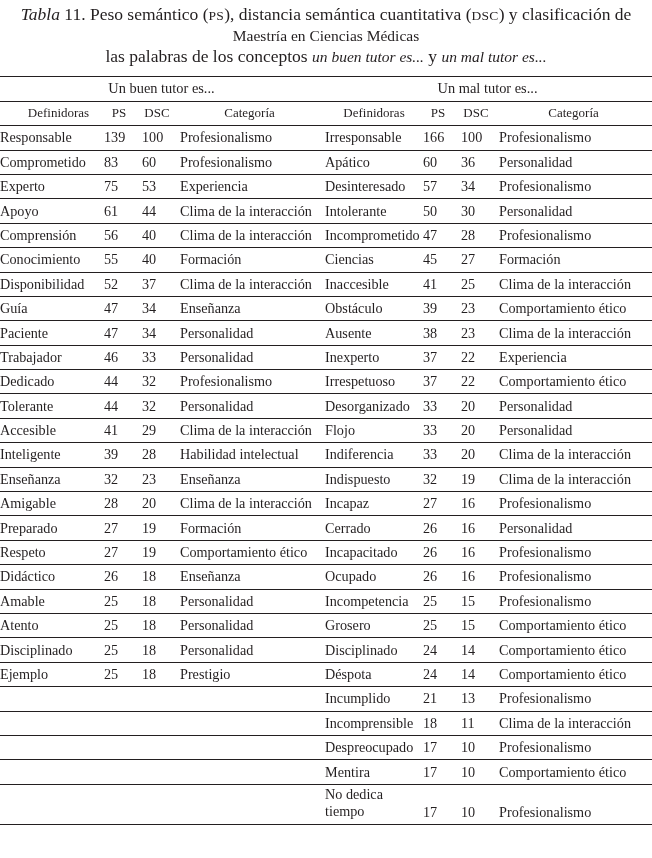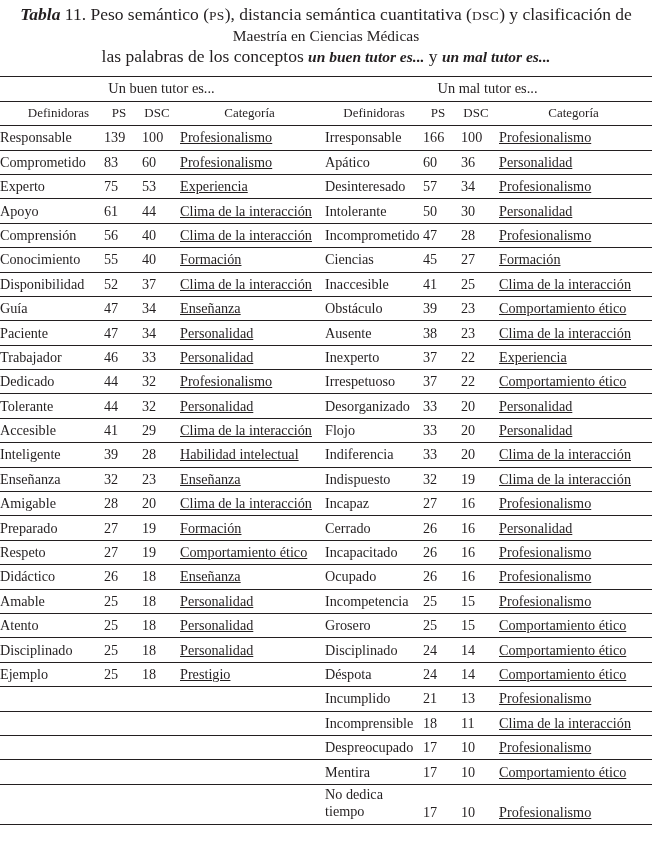--- a/index.html
+++ b/index.html
@@ -9,21 +9,21 @@
     color: #231f20;
   }
   .caption {
     text-align: center;
     font-size: 17.5px;
     line-height: 20px;
     padding-top: 4px;
   }
   .caption .line { display: block; white-space: nowrap; }
   .caption .sub { font-size: 15.5px; line-height: 20px; }
-  .caption i { font-style: italic; font-weight: bold; }
+  .caption i { font-style: italic; }
   .caption .small-caps { font-size: 13.5px; letter-spacing: 0.3px; }
   .caption .it-small { font-size: 15.5px; }
 
   table {
     position: absolute;
     left: 0; top: 76px;
     width: 652px;
     border-collapse: collapse;
     font-size: 14.2px;
     table-layout: fixed;
@@ -47,21 +47,21 @@
   col.c-dsc-l { width: 38px; }
   col.c-cat-l { width: 147px; }
   col.c-def-r { width: 96px; }
   col.c-ps-r  { width: 38px; }
   col.c-dsc-r { width: 38px; }
   col.c-cat-r { width: 157px; }
 
   .def-l { padding-left: 0; }
   .def-r { padding-left: 2px; margin-top: 14px; }
   .num { padding-left: 4px; }
-  .cat { padding-left: 4px; text-decoration: underline; }
+  .cat { padding-left: 4px; }
   th.hc { text-align: center; }
   th.hc-l { text-align: left; padding-left: 17px; }
   th.hc-r { text-align: left; padding-left: 6px; }
 </style>
 </head>
 <body>
 
 <div class="caption">
   <span class="line"><i>Tabla</i> <span>11.</span> <span>Peso semántico (</span><span class="small-caps">PS</span><span>), distancia semántica cuantitativa (</span><span class="small-caps">DSC</span><span>) y clasificación de</span></span>
   <span class="line sub">Maestría en Ciencias Médicas</span>

